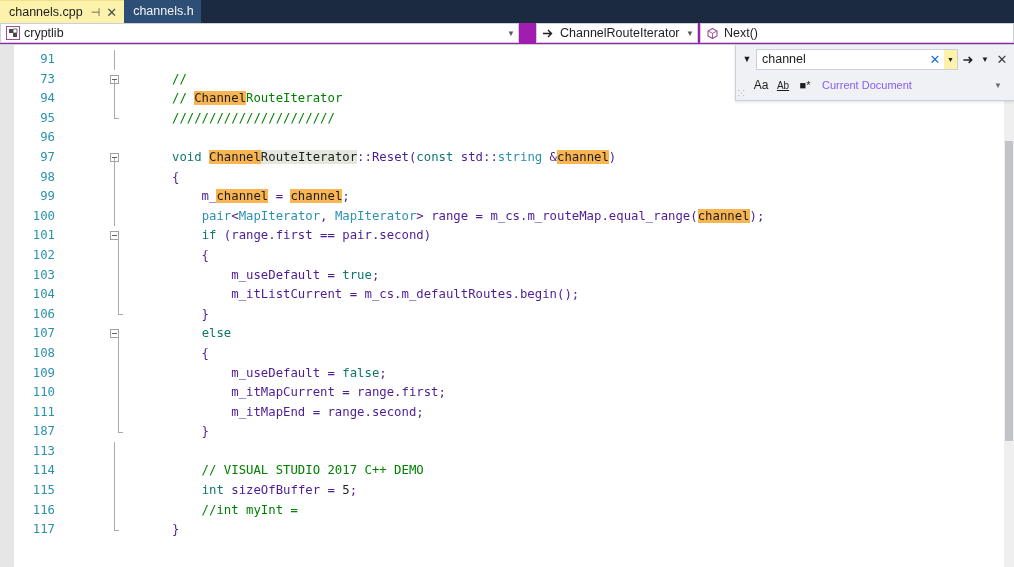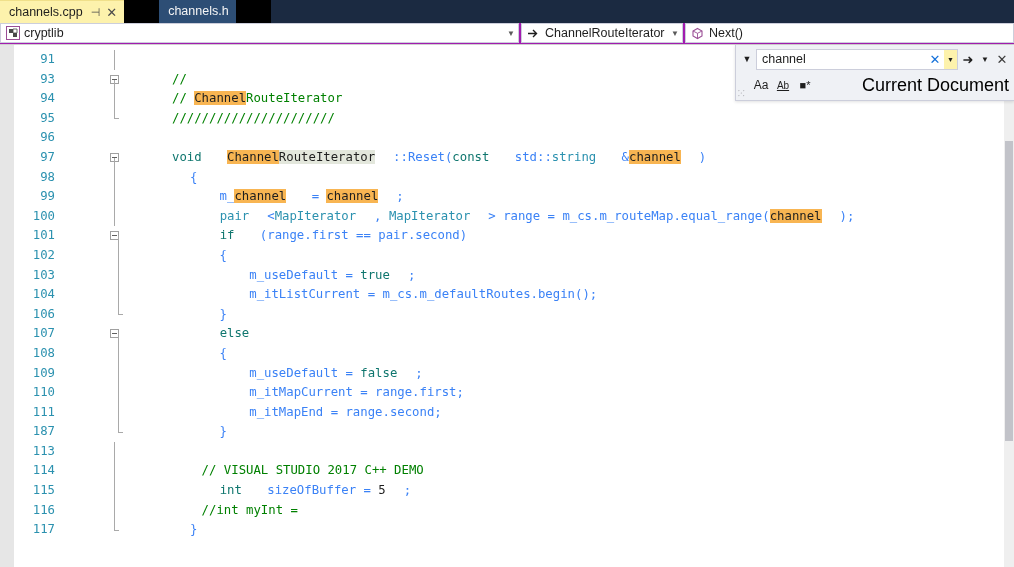--- a/index.html
+++ b/index.html
@@ -13,26 +13,25 @@
     overflow: hidden;
     font-family: "Liberation Sans", sans-serif;
     font-size: 12px;
     color: #1e1e1e;
     position: relative;
   }
 
   
   #tab-strip {
     height: 23px;
-    background: #000000;
+    background: #4d7c0f;
     display: flex;
     align-items: stretch;
     position: relative;
     overflow: hidden;
-    gap: 35px;
   }
   .tab {
     display: flex;
     align-items: center;
     padding: 0 7px 0 9px;
     font-size: 12.5px;
     white-space: nowrap;
     cursor: default;
     position: relative;
   }
@@ -73,21 +72,21 @@
     display: flex;
     align-items: center;
     background: #ffffff;
     border: 1px solid #cccedb;
     margin: 0;
     position: relative;
     height: 20px;
     box-sizing: border-box;
   }
   #nav-scope { width: 519px; }
-  #nav-type  { width: 162px; margin-left: 2px; }
+  #nav-type  { width: 162px; margin-left: 17px; }
   #nav-member{ flex: 1; margin-left: 2px; }
   .nav-icon {
     width: 15px; height: 15px;
     margin: 0 4px 0 4px;
     flex: 0 0 auto;
     display: flex; align-items: center; justify-content: center;
   }
   .nav-label {
     font-size: 12.5px;
     color: #1e1e1e;
@@ -200,21 +199,21 @@
     padding-left: 2px;
     color: #1e1e1e;
     overflow: hidden;
   }
 
   
   .kw   { color: #0f766e; }
   .typ  { color: #2b91af; }
   .cmt  { color: #008000; }
   .num  { color: #1e1e1e; }
-  .pln  { color: #3b82f6; margin-left: 18px; }
+  .pln  { color: #4c1d95; }
 
   
   .hl-find {
     background: #f8b552;
     color: #1e1e1e;
   }
   .hl-word {
     background: #e3e7dc;
     color: #1e1e1e;
   }
@@ -299,25 +298,24 @@
     display: flex; align-items: center; justify-content: center;
     color: #1e1e1e;
     font-size: 12px;
     flex: 0 0 22px;
   }
   .opt-btn.matchcase { font-weight: normal; }
   .opt-btn.wholeword { text-decoration: underline; font-size: 10px; }
   .opt-btn.regex { font-size: 11px; }
   #find-scope {
     flex: 1;
-    font-size: 18px;
-    color: #000000;
+    font-size: 11px;
+    color: #8b5cf6;
     padding-left: 6px;
     white-space: nowrap;
-    margin-left: 40px;
   }
   #find-scope-caret {
     width: 16px; text-align: center;
     font-size: 8px; color: #6b6b6b;
     flex: 0 0 16px;
   }
   #find-grip {
     position: absolute;
     left: 2px; bottom: 2px;
     font-size: 8px; color: #9a9aa0;
@@ -375,21 +373,21 @@
   </div>
 
 </div>
 
 <div id="editor">
   <div id="selection-margin"></div>
   <div id="code-surface">
     <div id="code-lines">
         <div class="code-line" style="height: 5px; line-height: 0px; overflow: hidden;"></div>
         <div class="code-line"><div class="lnum">91</div><div class="fold"><div class="fold-line"></div></div><div class="ctext"></div></div>
-        <div class="code-line"><div class="lnum">93</div><div class="fold"><div class="fold-box"></div><div class="fold-line from-mid"></div></div><div class="ctext"><span class="cmt">//</span></div></div>
+        <div class="code-line"><div class="lnum">73</div><div class="fold"><div class="fold-box"></div><div class="fold-line from-mid"></div></div><div class="ctext"><span class="cmt">//</span></div></div>
         <div class="code-line"><div class="lnum">94</div><div class="fold"><div class="fold-line"></div></div><div class="ctext"><span class="cmt">// </span><span class="cmt hl-find">Channel</span><span class="cmt">RouteIterator</span></div></div>
         <div class="code-line"><div class="lnum">95</div><div class="fold"><div class="fold-line to-mid endcap"></div></div><div class="ctext"><span class="cmt">//////////////////////</span></div></div>
         <div class="code-line"><div class="lnum">96</div><div class="fold"></div><div class="ctext"></div></div>
         <div class="code-line"><div class="lnum">97</div><div class="fold"><div class="fold-box"></div><div class="fold-line from-mid"></div></div><div class="ctext"><span class="kw">void</span><span class="pln"> </span><span class="hl-find">Channel</span><span class="typ hl-word">RouteIterator</span><span class="pln">::Reset(</span><span class="kw">const</span><span class="pln"> std::</span><span class="typ">string</span><span class="pln"> &amp;</span><span class="hl-find">channel</span><span class="pln">)</span></div></div>
         <div class="code-line"><div class="lnum">98</div><div class="fold"><div class="fold-line"></div></div><div class="ctext"><span class="pln">{</span></div></div>
         <div class="code-line"><div class="lnum">99</div><div class="fold"><div class="fold-line"></div></div><div class="ctext"><span class="pln">    m_</span><span class="hl-find">channel</span><span class="pln"> = </span><span class="hl-find">channel</span><span class="pln">;</span></div></div>
         <div class="code-line"><div class="lnum">100</div><div class="fold"><div class="fold-line"></div></div><div class="ctext"><span class="pln">    </span><span class="typ">pair</span><span class="pln">&lt;</span><span class="typ">MapIterator</span><span class="pln">, </span><span class="typ">MapIterator</span><span class="pln">&gt; range = m_cs.m_routeMap.equal_range(</span><span class="hl-find">channel</span><span class="pln">);</span></div></div>
         <div class="code-line"><div class="lnum">101</div><div class="fold"><div class="fold-box"></div><div class="fold-line from-mid" style="left: 14px;"></div></div><div class="ctext"><span class="pln">    </span><span class="kw">if</span><span class="pln"> (range.first == pair.second)</span></div></div>
         <div class="code-line"><div class="lnum">102</div><div class="fold"><div class="fold-line" style="left: 14px;"></div></div><div class="ctext"><span class="pln">    {</span></div></div>
         <div class="code-line"><div class="lnum">103</div><div class="fold"><div class="fold-line" style="left: 14px;"></div></div><div class="ctext"><span class="pln">        m_useDefault = </span><span class="kw">true</span><span class="pln">;</span></div></div>

